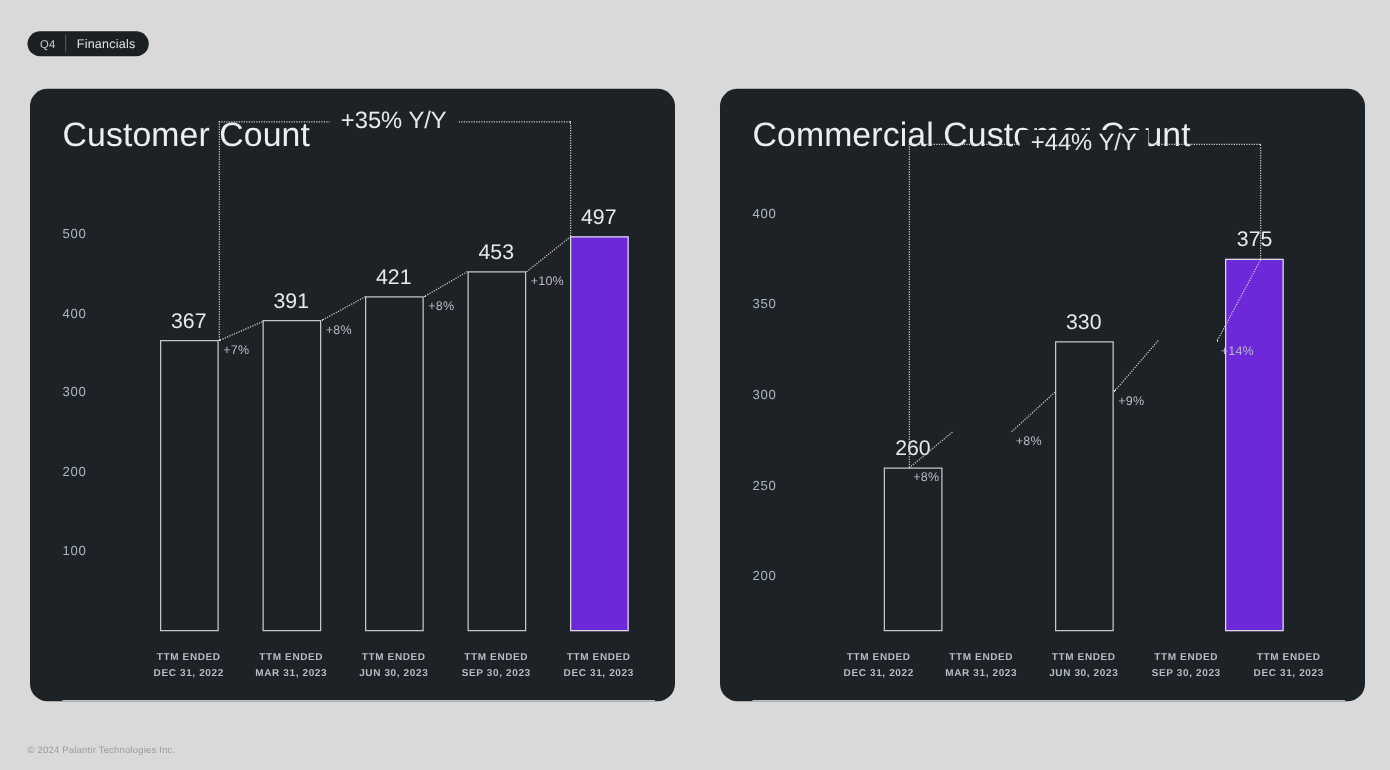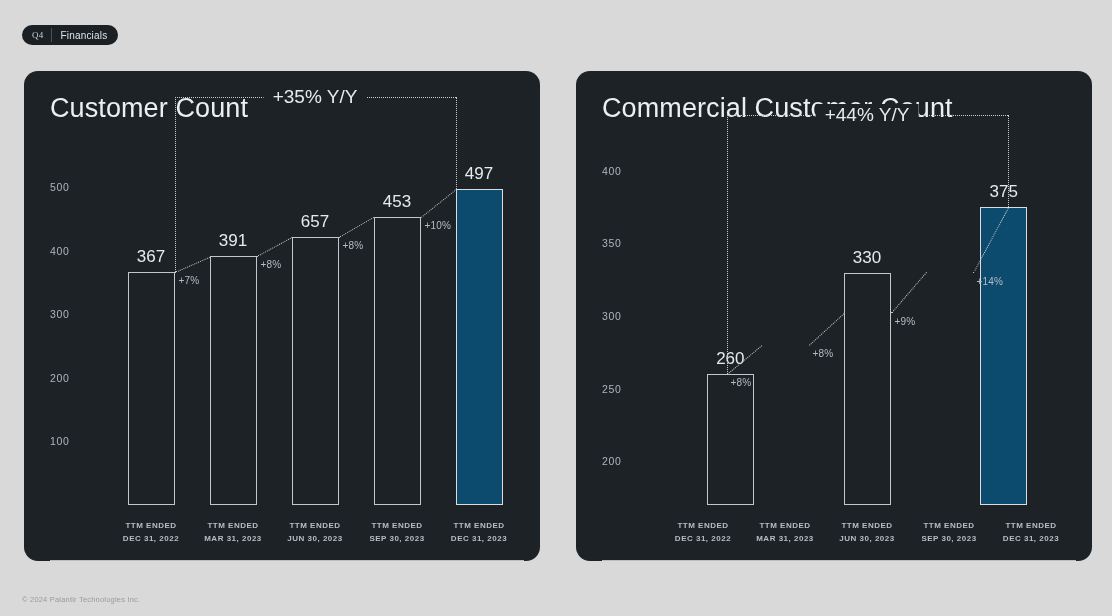--- a/index.html
+++ b/index.html
@@ -12,21 +12,21 @@
   .page { position: relative; width: 1112px; height: 616px; }
 
   
   .badge {
     position: absolute; left: 22px; top: 25px;
     height: 20px; display: flex; align-items: stretch;
     background: #1b2025; border-radius: 10px; overflow: hidden;
   }
   .badge-q {
     display: flex; align-items: center; padding: 0 8px 0 10px;
-    font-size: 9px; color: #c9ced4; letter-spacing: .2px; font-family: Liberation Serif, serif;
+    font-size: 9px; color: #c9ced4; letter-spacing: .2px;
   }
   .badge-div { width: 1px; background: #4a5157; margin: 3px 0; }
   .badge-label {
     display: flex; align-items: center; padding: 0 11px 0 8px;
     font-size: 10px; color: #dfe3e7; letter-spacing: .2px;
   }
 
   
   .card {
     position: absolute; top: 71px; height: 490px;
@@ -61,21 +61,21 @@
     display: flex; align-items: flex-end; justify-content: space-between;
   }
   .bar-slot {
     position: relative; flex: 1 1 0; height: 100%;
     display: flex; align-items: flex-end; justify-content: center;
   }
   .bar {
     position: relative; width: 47px;
     border: 1px solid #c2c7cc; background: transparent;
   }
-  .bar.filled { background: #0c4a6e; border-color: #dcdcdc; text-align: right; }
+  .bar.filled { background: #6d28d9; border-color: #dcdcdc; text-align: right; }
   .bar-value {
     position: absolute; left: 50%; transform: translateX(-50%);
     bottom: 100%; margin-bottom: 6px;
     font-size: 17px; color: #e7eaed; white-space: nowrap;
   }
 
   
   .growth {
     position: absolute;
     font-size: 10px; color: #b6bcc3; white-space: nowrap;
@@ -146,21 +146,21 @@
               <div class="bar-value">367</div>
             </div>
           </div>
           <div class="bar-slot">
             <div class="bar" style="height: 248.564px;">
               <div class="bar-value">391</div>
             </div>
           </div>
           <div class="bar-slot">
             <div class="bar" style="height: 267.636px;">
-              <div class="bar-value">657</div>
+              <div class="bar-value">421</div>
             </div>
           </div>
           <div class="bar-slot">
             <div class="bar" style="height: 287.979px;">
               <div class="bar-value">453</div>
             </div>
           </div>
           <div class="bar-slot">
             <div class="bar filled" style="height: 315.95px;">
               <div class="bar-value">497</div>

